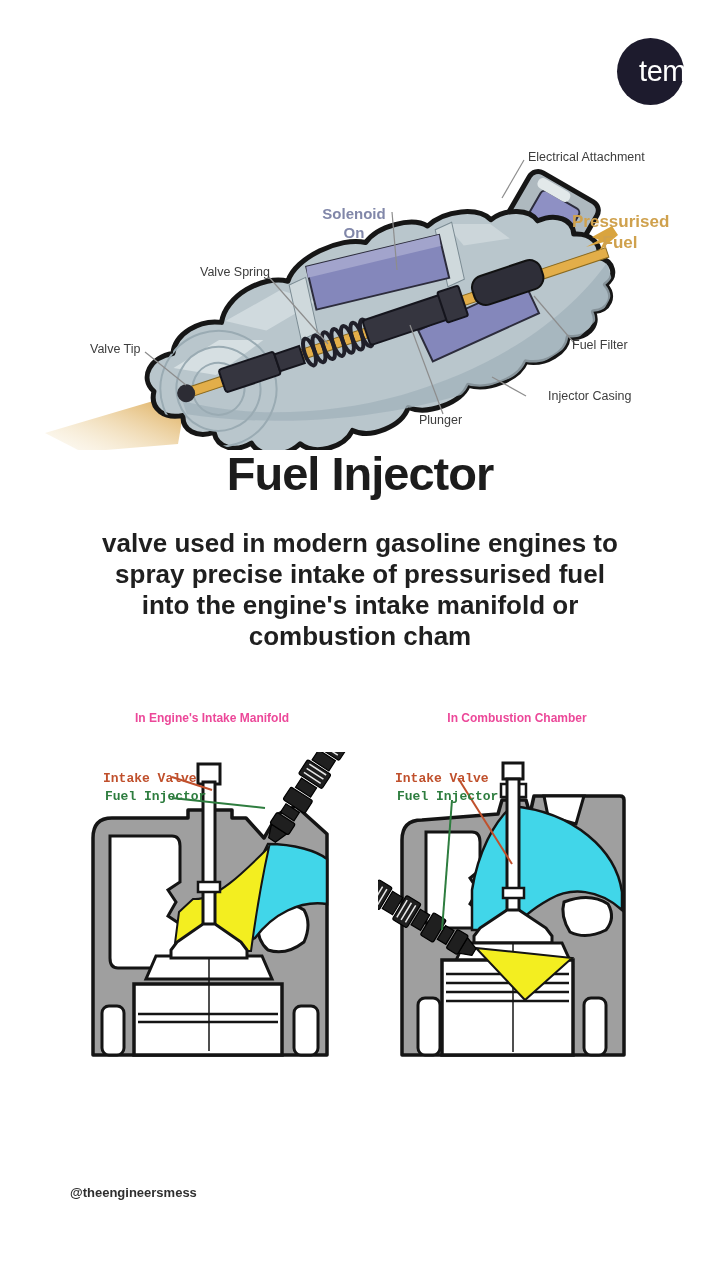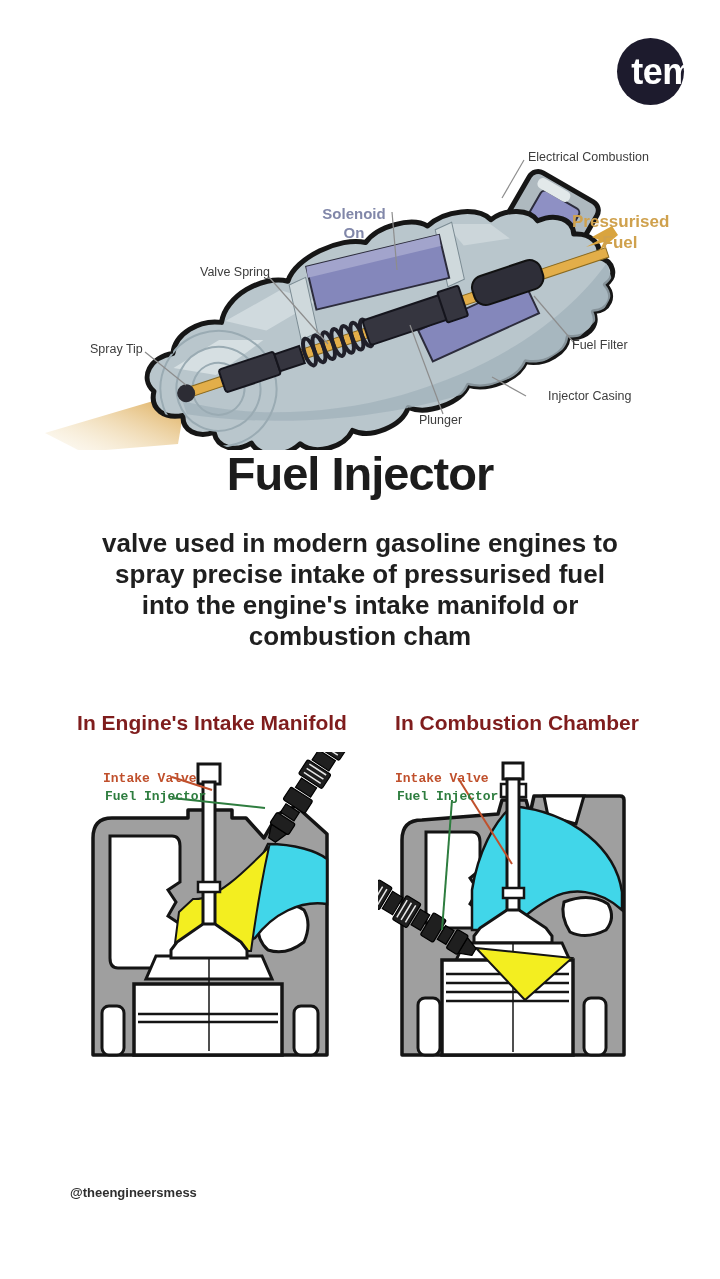--- a/index.html
+++ b/index.html
@@ -1,40 +1,40 @@
 <!DOCTYPE html>
 <html><head>
 <meta charset="utf-8">
 <style>
   html,body{margin:0;padding:0;background:#e8e8e8;}
   .page{position:relative;width:720px;height:1279px;background:#ffffff;margin:0 auto;
         font-family:"Liberation Sans",sans-serif;overflow:hidden;}
   
   .logo{position:absolute;left:617px;top:38px;width:67px;height:67px;border-radius:50%;
         background:#1d1b2d;display:flex;align-items:center;justify-content:center;}
-  .logo span{color:#fff;font-size:36px;font-weight:bold;letter-spacing:-0.5px;margin-left:24px;}
+  .logo span{color:#fff;font-size:29px;font-weight:normal;letter-spacing:-0.5px;margin-left:24px;}
   
   .main-svg{position:absolute;left:40px;top:140px;width:660px;height:310px;}
   .lbl{position:absolute;font-size:12.5px;color:#3d3d3d;white-space:nowrap;}
   .lbl-c{text-align:center;white-space:normal;line-height:1.25;margin-top:8px;}
   .lbl-solenoid{left:312px;top:197px;width:84px;color:#8187a9;font-size:15px;font-weight:600;}
   .lbl-pfuel{left:572px;top:203px;width:96px;color:#cfa14d;font-size:17px;font-weight:bold;}
   .lbl-elattach{left:528px;top:150px;}
   .lbl-vspring{left:200px;top:265px;}
   .lbl-spraytip{left:90px;top:342px;}
   .lbl-ffilter{left:572px;top:338px;}
   .lbl-casing{left:529px;top:389px;margin-left:19px;}
   .lbl-plunger{left:419px;top:413px;}
   
   .title{position:absolute;left:0;top:446px;width:720px;text-align:center;
          font-size:47px;font-weight:800;color:#1c1c1c;letter-spacing:-1px;}
   .desc{position:absolute;left:0;top:528px;width:720px;text-align:center;color:#1f1f1f;}
   .desc div{font-size:26px;font-weight:bold;line-height:31px;}
   
-  .sec-h{position:absolute;font-size:21px;font-weight:bold;color:#7f1d1d;text-align:center;}
+  .sec-h{position:absolute;font-size:12px;font-weight:bold;color:#ec4899;text-align:center;}
   .sec-h.left{left:52px;top:711px;width:320px;}
   .sec-h.right{left:377px;top:711px;width:280px;}
   .eng-svg{position:absolute;top:752px;}
   .eng-svg.left{left:72px;width:280px;height:310px;}
   .eng-svg.right{left:378px;width:286px;height:310px;}
   .dlbl{position:absolute;font-family:Liberation Mono, monospace;font-weight:bold;
         font-size:13px;white-space:nowrap;}
   .dlbl.red{color:#c0502c;}
   .dlbl.green{color:#2e7d3f;}
   .footer{position:absolute;left:70px;top:1185px;font-size:13px;font-weight:bold;color:#2f2f2f;}
@@ -113,25 +113,25 @@
       <line x1="484" y1="20" x2="462" y2="58"></line>
       <line x1="352" y1="72" x2="357" y2="130"></line>
       <line x1="228" y1="136" x2="288" y2="204"></line>
       <line x1="105" y1="212" x2="146" y2="245"></line>
       <line x1="535" y1="204" x2="494" y2="156"></line>
       <line x1="486" y1="256" x2="452" y2="237"></line>
       <line x1="403" y1="274" x2="370" y2="185"></line>
     </g>
   </svg>
 
-  <div class="lbl lbl-elattach">Electrical Combustion</div>
+  <div class="lbl lbl-elattach">Electrical Attachment</div>
   <div class="lbl lbl-c lbl-solenoid">Solenoid On</div>
   <div class="lbl lbl-c lbl-pfuel">Pressurised Fuel</div>
   <div class="lbl lbl-vspring">Valve Spring</div>
-  <div class="lbl lbl-spraytip">Spray Tip</div>
+  <div class="lbl lbl-spraytip">Valve Tip</div>
   <div class="lbl lbl-ffilter">Fuel Filter</div>
   <div class="lbl lbl-casing">Injector Casing</div>
   <div class="lbl lbl-plunger">Plunger</div>
 
   <div class="title">Fuel Injector</div>
   <div class="desc">
     <div>valve used in modern gasoline engines to</div>
     <div>spray precise intake of pressurised fuel</div>
     <div>into the engine's intake manifold or</div>
     <div>combustion cham</div>

